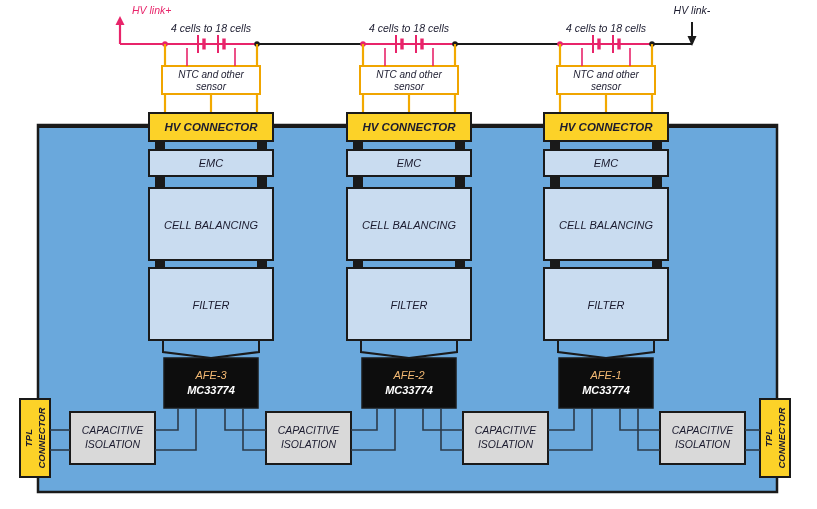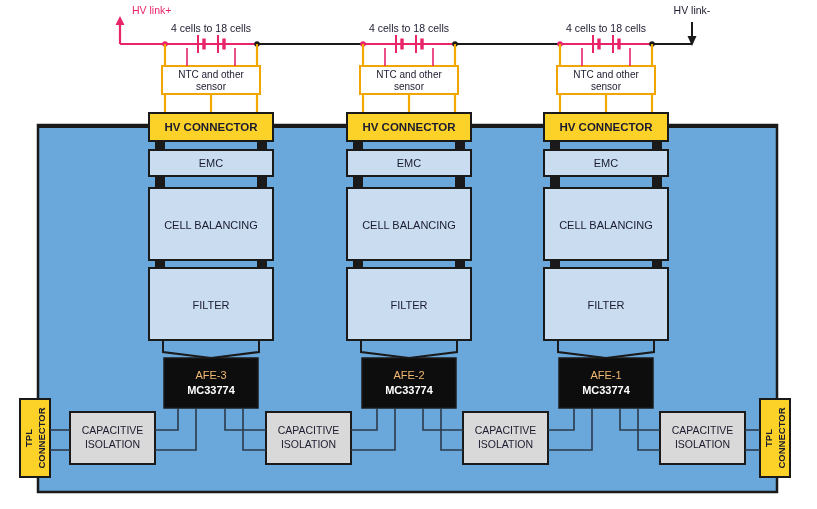--- a/index.html
+++ b/index.html
@@ -1,18 +1,18 @@
 <!DOCTYPE html>
 <html><head>
 <meta charset="utf-8">
 <style>
   html,body{margin:0;padding:0;background:#ffffff;}
   body{width:817px;height:509px;position:relative;overflow:hidden;
        font-family:"Liberation Sans","DejaVu Sans",sans-serif;}
-  #stage{position:absolute;left:0;top:0;width:670px;height:509px;}
+  #stage{position:absolute;left:0;top:0;width:670px;height:509px;font-style:italic;}
   svg{position:absolute;left:0;top:0;}
   .lbl{font-family:"Liberation Sans","DejaVu Sans",sans-serif;}
 </style>
 </head>
 <body>
 
 <div id="stage">
   <svg id="svgroot" width="817" height="509" viewBox="0 0 817 509">
       <g>
         <rect x="38" y="125" width="739" height="367" fill="#6aa8dc" stroke="#1a1a1a" stroke-width="2.5"></rect>

